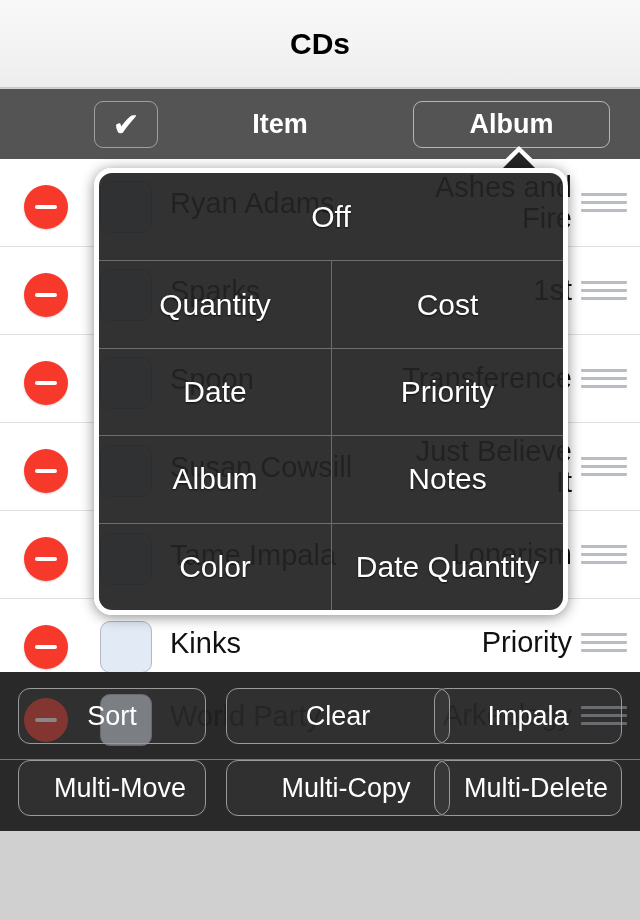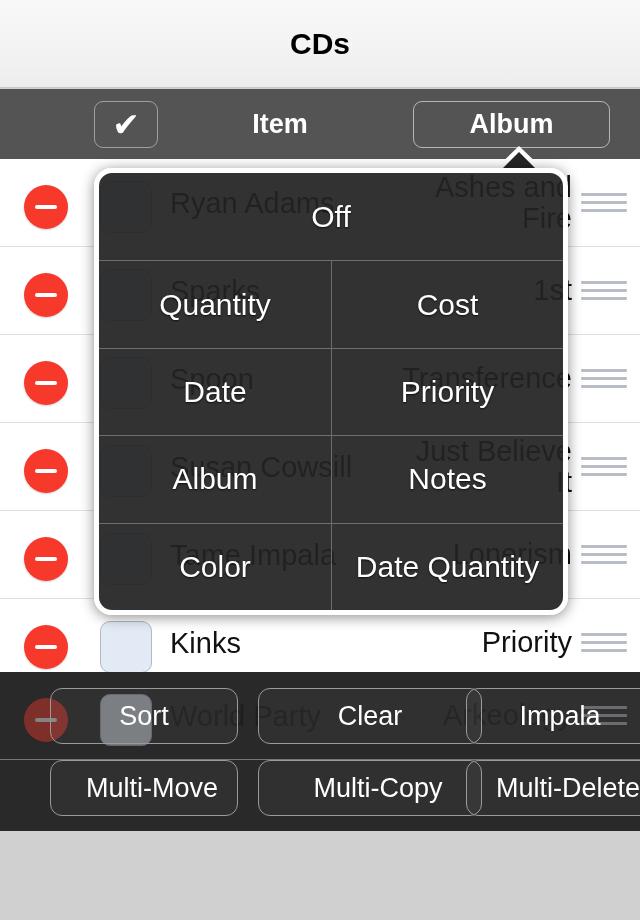--- a/index.html
+++ b/index.html
@@ -94,21 +94,20 @@
   #action-bar {
     position:absolute; left:0; top:672px; width:640px; height:159px;
     background:rgba(28,28,28,.93);
   }
   .act-btn {
     position:absolute; height:56px;
     display:flex; align-items:center; justify-content:center;
     color:#fff; font-size:27px;
     border:1.2px solid #9a9a9a; border-radius:12px;
     background:rgba(255,255,255,.035);
-    margin-left:32px;
   }
   .act-r1 { top:16px; }
   .act-r2 { top:88px;padding-left:16px; }
   .act-c1 { left:18px; width:188px; }
   .act-c2 { left:226px; width:224px; }
   .act-c3 { left:434px; width:188px; }
 
   
   #peek-row { position:absolute; left:0; top:0; width:640px; height:88px; opacity:.42; }
   #peek-row .row-delete { background:#f7392c; }

